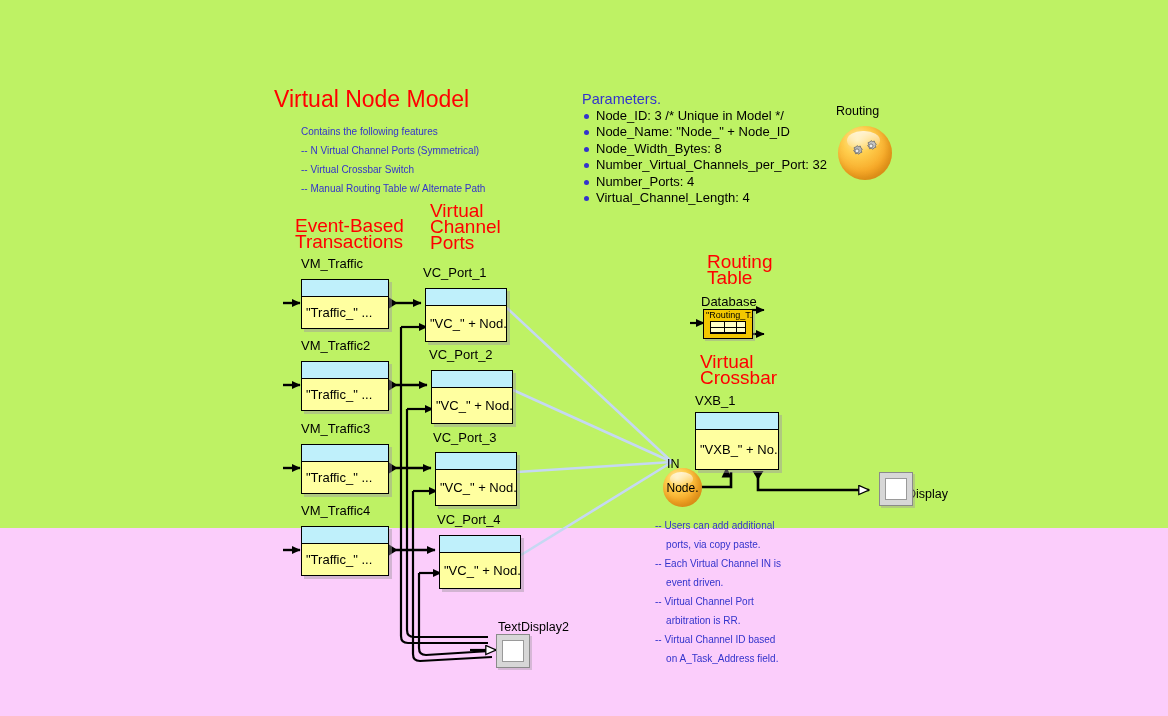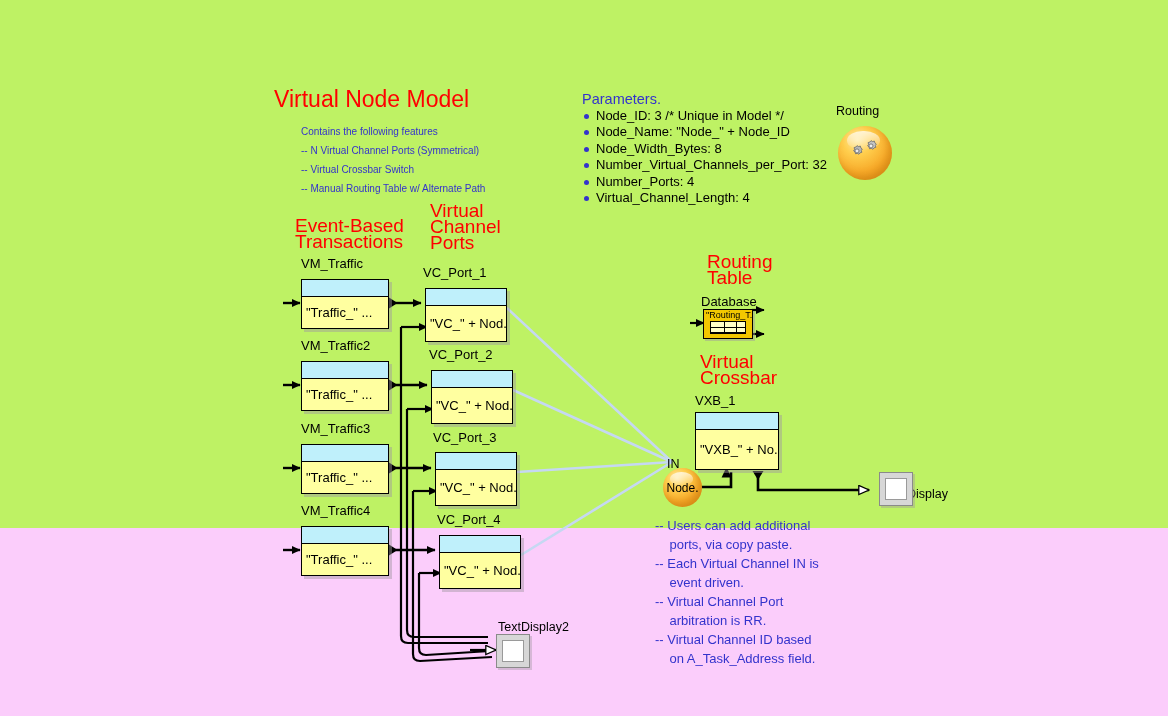--- a/index.html
+++ b/index.html
@@ -69,21 +69,21 @@
     left: 1px;
     top: 6px;
     width: 5px;
     height: 5px;
     border-radius: 50%;
     background: #3333cc;
   }
   .notes {
     position: absolute;
     color: #3333cc;
-    font-size: 13px;
+    font-size: 10px;
     line-height: 19px;
     white-space: pre;
   }
   .section-label {
     position: absolute;
     color: #ff0000;
     font-size: 19px;
     line-height: 16px;
     white-space: pre;
     text-align: left;

